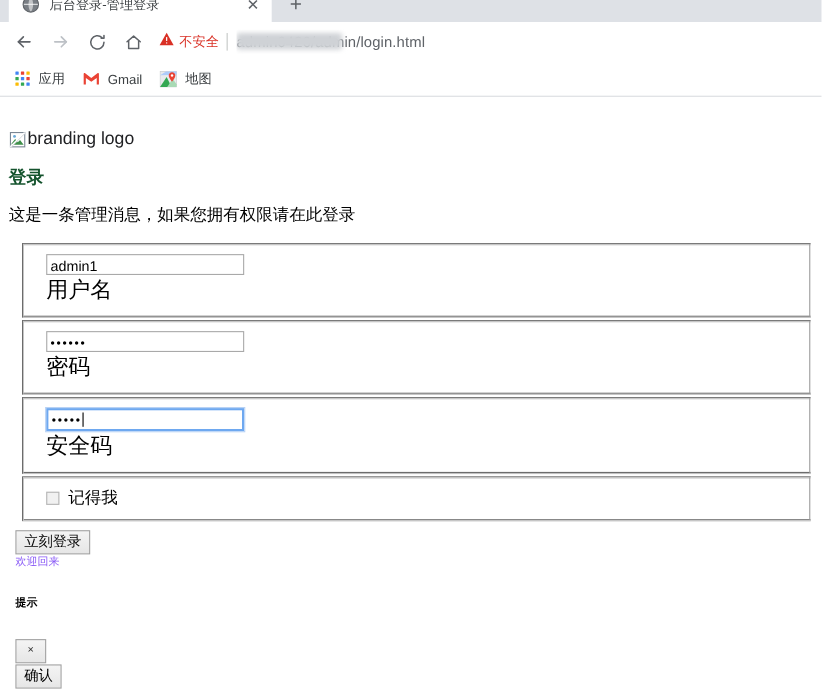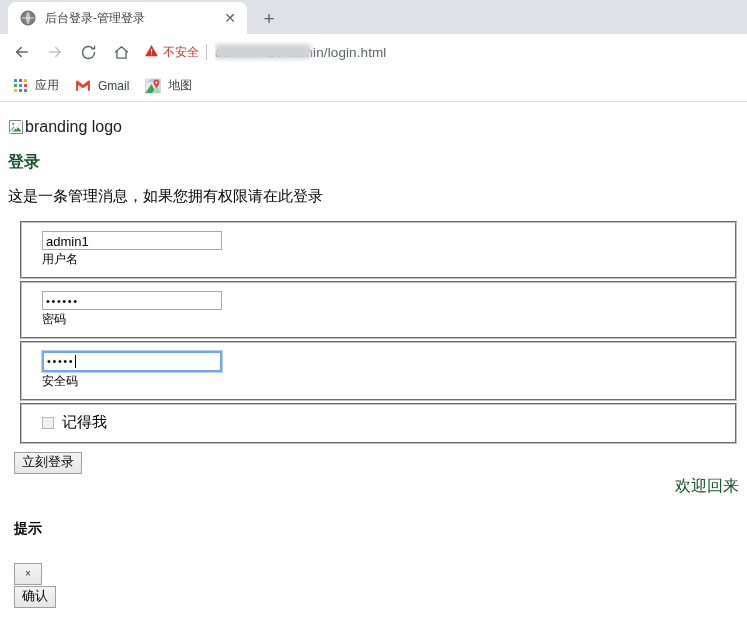--- a/index.html
+++ b/index.html
@@ -8,21 +8,21 @@
     width: 747px; height: 633px;
     overflow: hidden;
     background: #ffffff;
     font-family: "Liberation Sans", "DejaVu Sans", sans-serif;
   }
 
   
   .browser { width: 747px; height: 633px; position: relative; background:#fff; }
 
   .tabstrip {
-    height: 34px;
+    height: 20px;
     background: #dee1e6;
     display: flex;
     align-items: flex-end;
     padding-left: 8px;
     position: relative;
   }
   .tab {
     height: 32px;
     width: 239px;
     background: #ffffff;
@@ -246,21 +246,21 @@
   }
   .caret {
     display: inline-block;
     width: 1px;
     height: 13px;
     background: #000;
     vertical-align: -2px;
     margin-left: 1px;
   }
   .fld-label {
-    font-size: 12px;
+    font-size: 20px;
     color: #000;
     margin-left: 10px;
     line-height: 1.25;
   }
 
   .chk-row {
     display: flex;
     align-items: center;
     margin-left: 10px;
   }
@@ -279,29 +279,28 @@
     font-size: 13px;
     color: #000;
     background: linear-gradient(#f4f4f4, #e6e6e6);
     border: 1px solid #a0a0a0;
     padding: 2px 7px 3px 7px;
     line-height: 1.15;
   }
   .btn-login { margin: 6px 0 0 6px; }
 
   .welcome {
-    font-size: 16px;
-    color: #14532d;
+    font-size: 10px;
+    color: #8b5cf6;
     margin: 2px 0 0 6px;
     line-height: 1.25;
-    text-align: right;
   }
 
   h2.page-h2 {
-    font-size: 14px;
+    font-size: 10px;
     font-weight: bold;
     color: #000;
     margin: 24px 0 0 6px;
     line-height: 1.2;
   }
 
   .btn-x {
     margin: 26px 0 0 6px;
     font-size: 10px;
     padding: 4px 10px 5px 10px;

